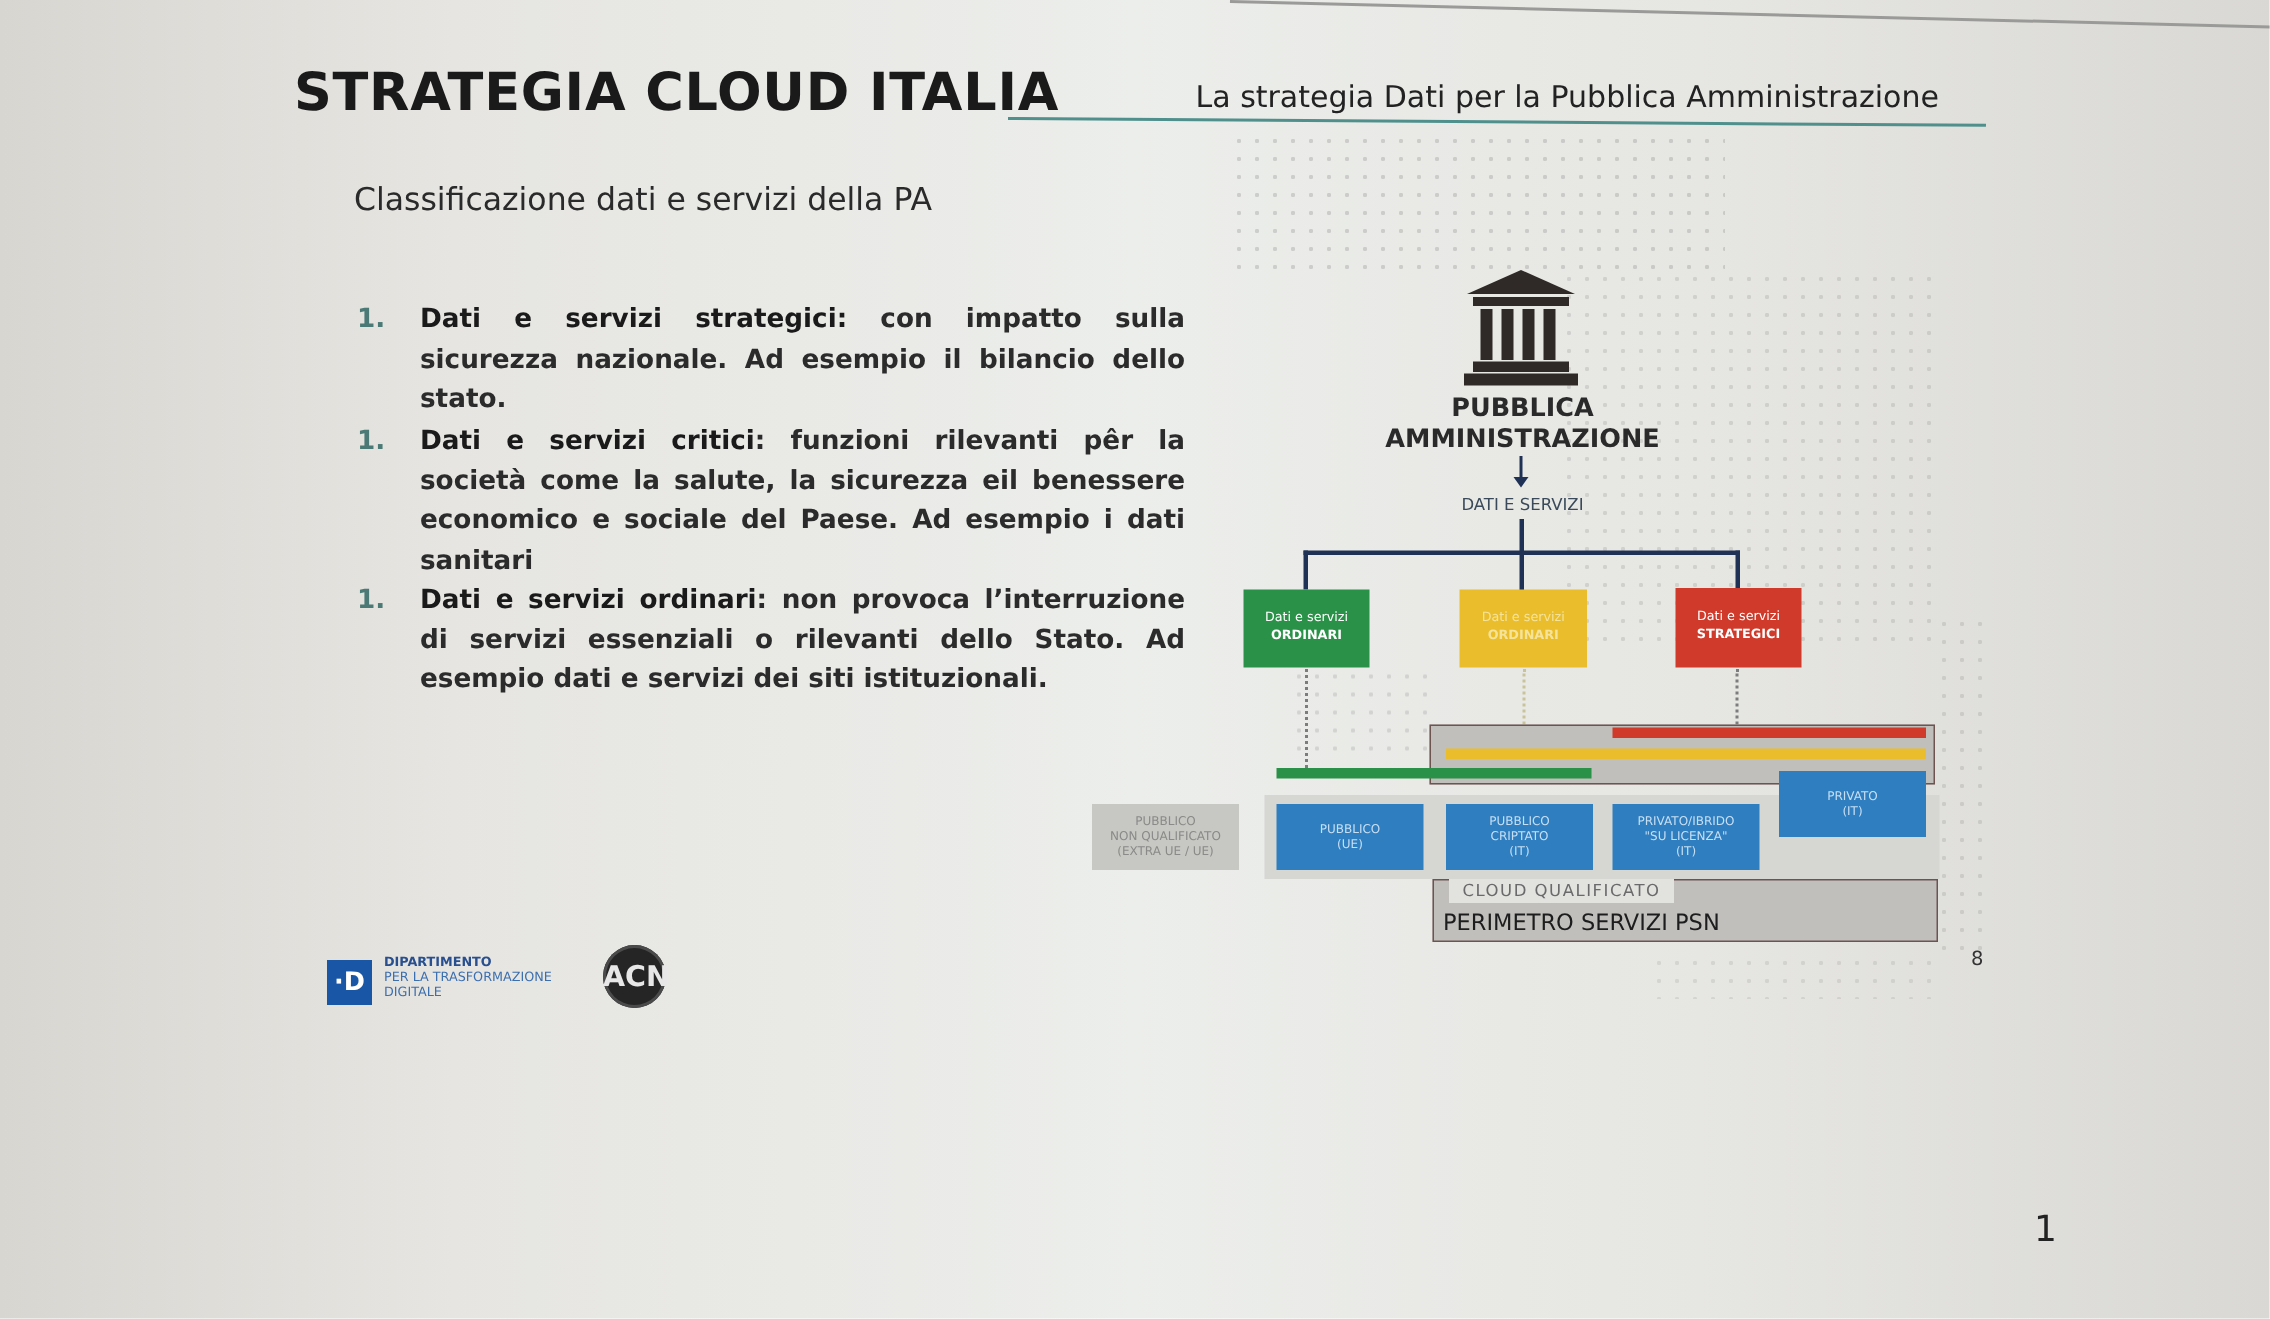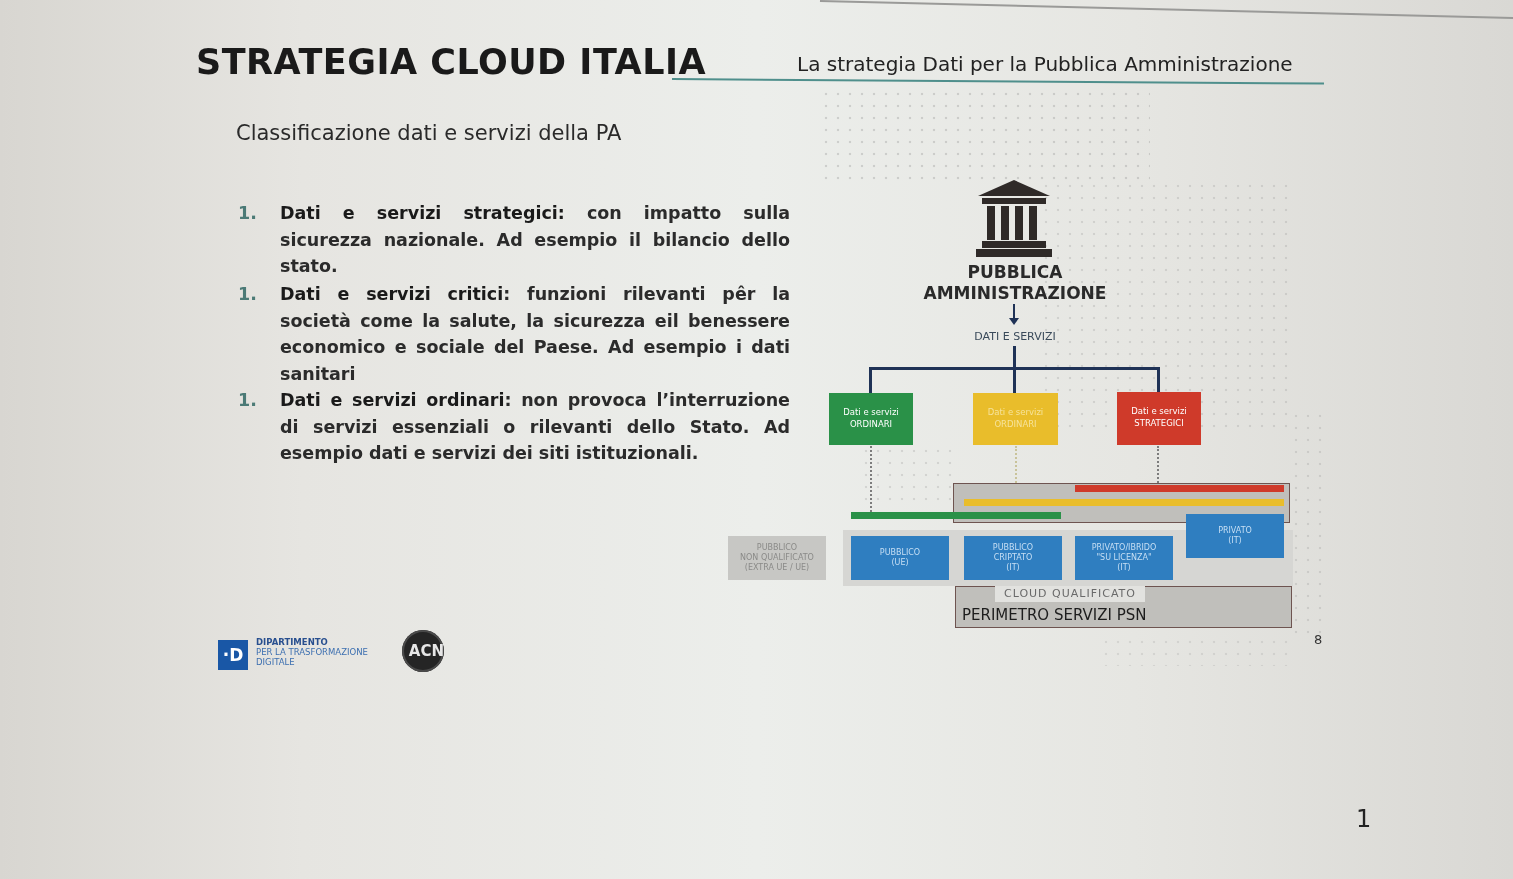--- a/index.html
+++ b/index.html
@@ -37,34 +37,34 @@
     .list .num { position: absolute; left: 0; top: 0; color: #4b7a76; font-weight: bold; }
     .list .txt { margin-left: 42px; text-align: justify; text-align-last: left; font-weight: bold; }
     .list b { color: #1a1a1a; }
     
     .building { left: 976px; top: 178px; width: 76px; height: 80px; }
     .pa-label { left: 920px; top: 262px; width: 190px; text-align: center; font-size: 17px; font-weight: bold; line-height: 21px; color: #2a2a2a; }
     .arrow { left: 1007px; top: 304px; width: 14px; height: 22px; }
     .dati-label { left: 960px; top: 330px; width: 110px; text-align: center; font-size: 11px; color: #3a4a5a; }
     .connector { background: #1f3256; }
     .cat-box { color: #fff; text-align: center; font-size: 8.5px; line-height: 12px; padding-top: 13px; box-sizing: border-box; }
-    .cat-box .strong { font-weight: normal; }
+    .cat-box .strong { font-weight: bold; }
     .dotted-v { border-left: 2px dotted #7c7c7c; width: 0; }
     .panel { background: #c0bfbb; border: 1px solid #6e5450; box-sizing: border-box; }
     .bar { height: 7px; }
     .cloud-box { background: #2f7ec0; color: #c7dff4; font-size: 8px; line-height: 10px; text-align: center; box-sizing: border-box; display: flex; align-items: center; justify-content: center; }
     .grey-box { background: #c7c7c4; color: #8a8a88; font-size: 8px; line-height: 10px; text-align: center; display: flex; align-items: center; justify-content: center; }
-    .cq-label { left: 995px; top: 586px; width: 150px; height: 16px; background: #e2e2df; font-size: 11px; letter-spacing: 1px; color: #6a6a6a; text-align: center; line-height: 16px; }
+    .cq-label { left: 966px; top: 586px; width: 150px; height: 16px; background: #e2e2df; font-size: 11px; letter-spacing: 1px; color: #6a6a6a; text-align: center; line-height: 16px; }
     .psn-label { left: 962px; top: 606px; font-size: 15px; color: #1d1d1d; }
     .page-num-small { left: 1314px; top: 632px; font-size: 13px; color: #333; }
     .page-num { left: 1356px; top: 805px; font-size: 24px; color: #222; }
     .dtd-logo { left: 218px; top: 640px; width: 30px; height: 30px; background: #1957a6; color: #fff; font-weight: bold; font-size: 17px; text-align: center; line-height: 30px; }
     .dtd-text { left: 256px; top: 637px; font-size: 8.5px; line-height: 10px; color: #3c6fb0; }
     .dtd-text .b { font-weight: bold; color: #284f8f; }
-    .acn-logo { left: 402px; top: 630px; width: 42px; height: 42px; border-radius: 50%; background: #252525; color: #e7e7e7; font-size: 15px; font-weight: bold; text-align: right; line-height: 42px; box-shadow: 0 0 0 2px #4a4a4a inset; }
+    .acn-logo { left: 402px; top: 630px; width: 42px; height: 42px; border-radius: 50%; background: #252525; color: #e7e7e7; font-size: 19px; font-weight: bold; text-align: center; line-height: 42px; box-shadow: 0 0 0 2px #4a4a4a inset; }
   </style>
 </head>
 <body>
 
 <div class="bezel-line"></div>
 
 <div class="abs dots" style="left:820px;top:88px;width:330px;height:95px;opacity:0.7;"></div>
 <div class="abs dots" style="left:1040px;top:180px;width:250px;height:250px;opacity:0.55;"></div>
 <div class="abs dots" style="left:860px;top:445px;width:100px;height:60px;opacity:0.55;"></div>
 <div class="abs dots" style="left:1290px;top:410px;width:40px;height:230px;opacity:0.55;"></div>

